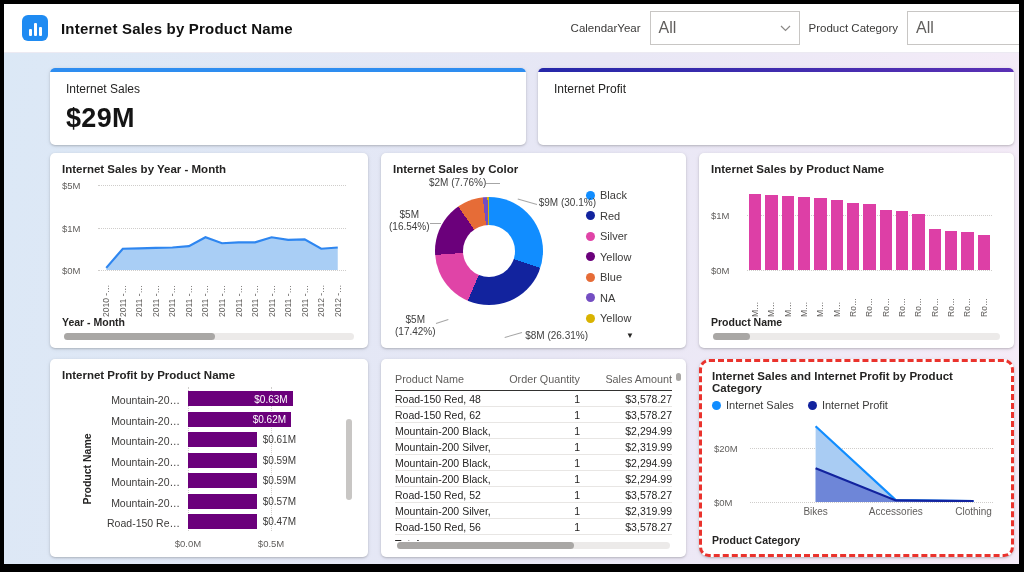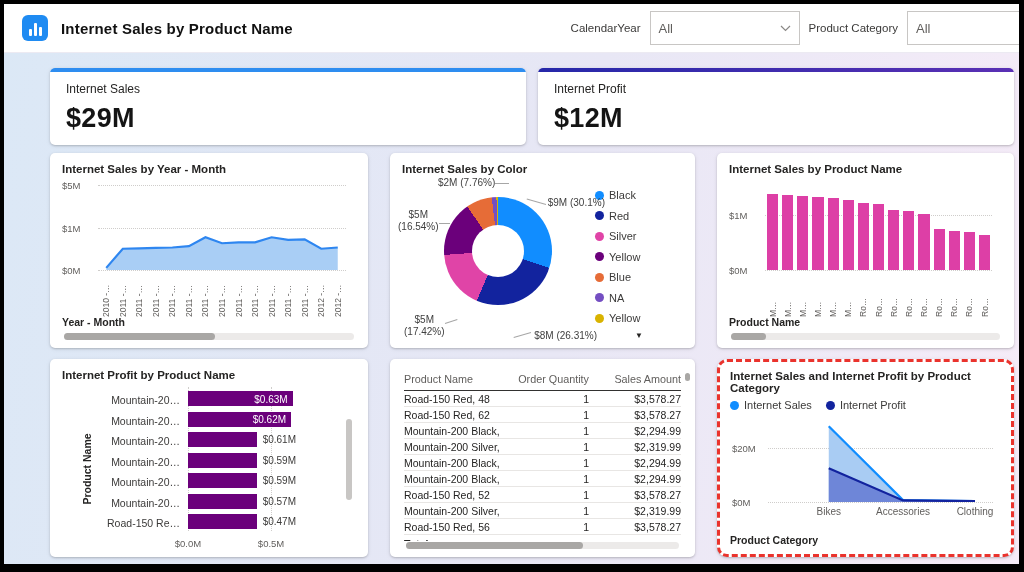--- a/index.html
+++ b/index.html
@@ -10,28 +10,28 @@
   header{height:48px;background:#fff;display:flex;align-items:center;padding:0 0 0 18px;
     border-bottom:1px solid #eceaf2;}
   .logo{width:26px;height:26px;border-radius:6px;background:#1f8bf2;display:flex;
     align-items:flex-end;justify-content:center;gap:2px;padding-bottom:5px;box-sizing:border-box;flex:0 0 auto;}
   .logo i{display:block;width:3px;background:#fff;border-radius:1px;}
   .logo .b1{height:7px}.logo .b2{height:13px}.logo .b3{height:9px}
   h1{font-size:15px;margin:0 0 0 13px;color:#111;letter-spacing:.2px;}
   .filters{margin-left:auto;display:flex;align-items:center;gap:9px;}
   .flabel{font-size:11.5px;color:#3b3a39;white-space:nowrap;}
   .select{height:25px;background:#fff;border:1px solid #c8c6c4;display:flex;align-items:center;
-    justify-content:space-between;padding:16px 8px;font-size:13px;color:#605e5c;box-sizing:border-box;}
+    justify-content:space-between;padding:16px 8px;font-size:16px;color:#605e5c;box-sizing:border-box;}
   .sel-year{width:150px;}
   .sel-cat{width:118px;margin-right:-6px;}
   .chev svg{display:block}
   
   main{padding:15px 5px 0 46px;}
   .kpi-row{display:grid;grid-template-columns:1fr 1fr;gap:12px;height:77px;margin-bottom:8px;}
-  .row{display:grid;grid-template-columns:318px 305px 1fr;gap:22px;}
+  .row{display:grid;grid-template-columns:318px 305px 1fr;gap:13px;}
   .row2{height:195px;margin-bottom:11px;}
   .row3{height:198px;}
   .card{background:#fff;border-radius:5px;box-shadow:0 1px 2px rgba(0,0,0,.18),0 1px 5px rgba(0,0,0,.08);
     position:relative;box-sizing:border-box;overflow:hidden;}
   
   .kpi{padding:14px 16px 0;}
   .accent{position:absolute;top:0;left:0;right:0;height:4px;border-radius:5px 5px 0 0;}
   .kpi-title{font-size:12px;color:#252423;}
   .kpi-value{font-size:27px;font-weight:bold;color:#141414;margin-top:7px;letter-spacing:.3px;}
   
@@ -144,21 +144,20 @@
 
     <section class="kpi-row">
       <div class="card kpi">
         <div class="accent" id="accent-0" style="background: rgb(46, 141, 240);"></div>
         <div class="kpi-title">Internet Sales</div>
         <div class="kpi-value">$29M</div>
       </div>
       <div class="card kpi">
         <div class="accent" id="accent-1" style="background: linear-gradient(90deg, rgb(38, 40, 169), rgb(90, 48, 180));"></div>
         <div class="kpi-title">Internet Profit</div>
-        <div class="kpi-value">$12M</div>
       </div>
     </section>
 
     <section class="row row2">
       <div class="card chart-card">
         <div class="card-title">Internet Sales by Year - Month</div>
         <div class="chart-box" id="ch-month">
             <div class="plot">
               <div class="gl" style="top: 0%;"></div>
               <span class="ytick" style="top: 0%;">$5M</span>

